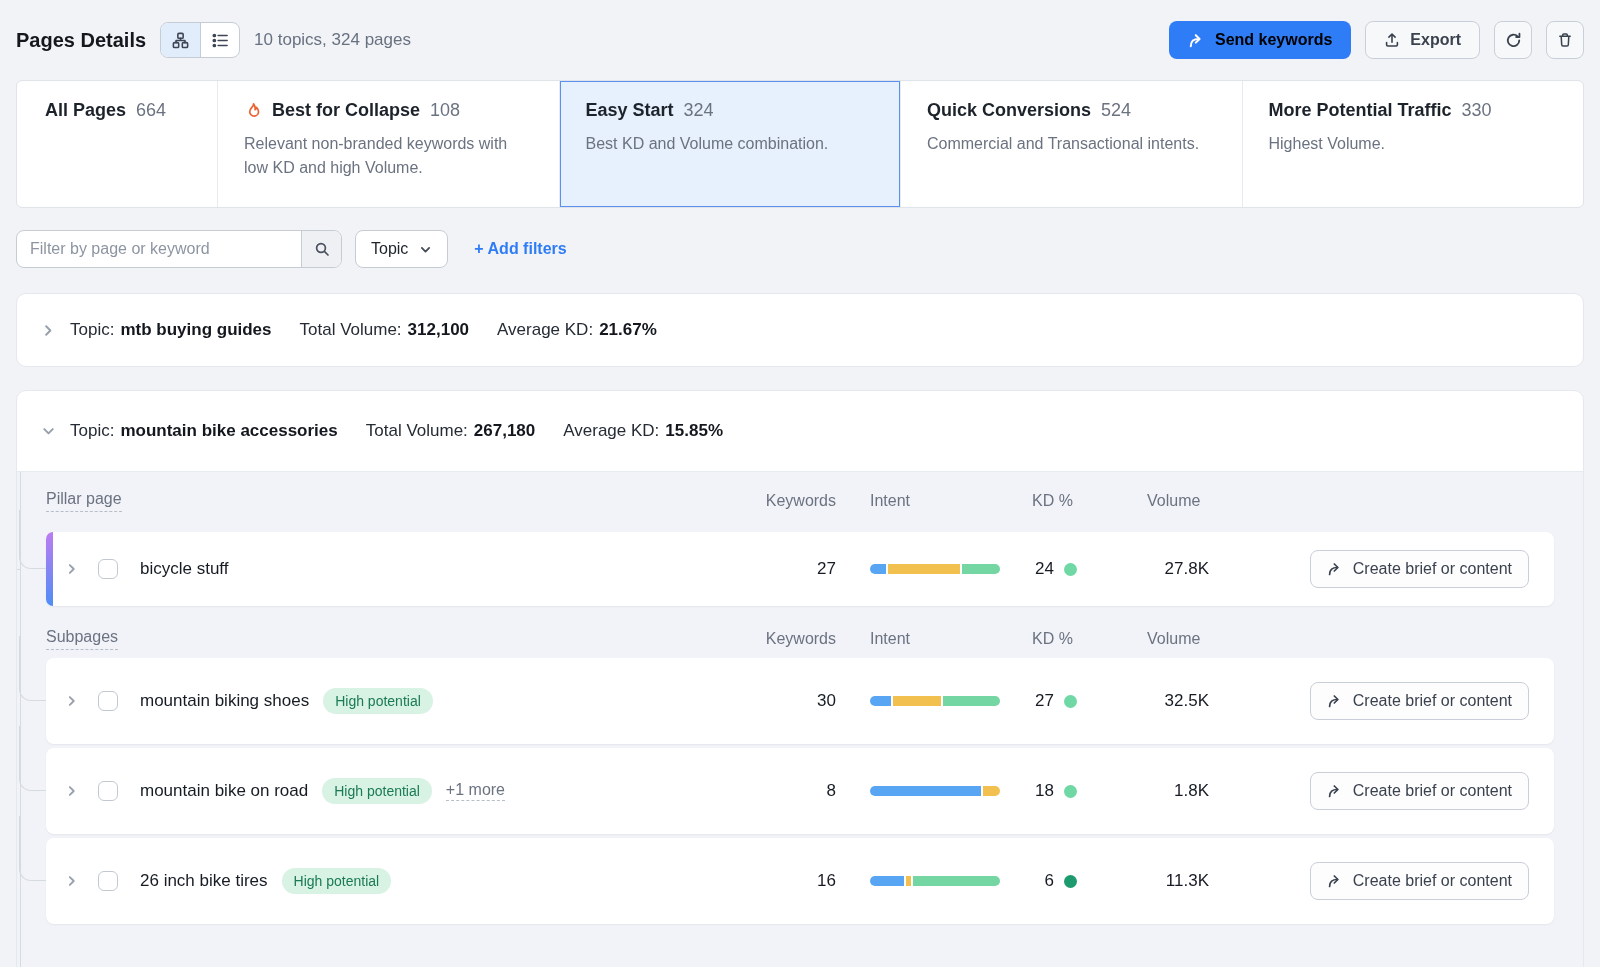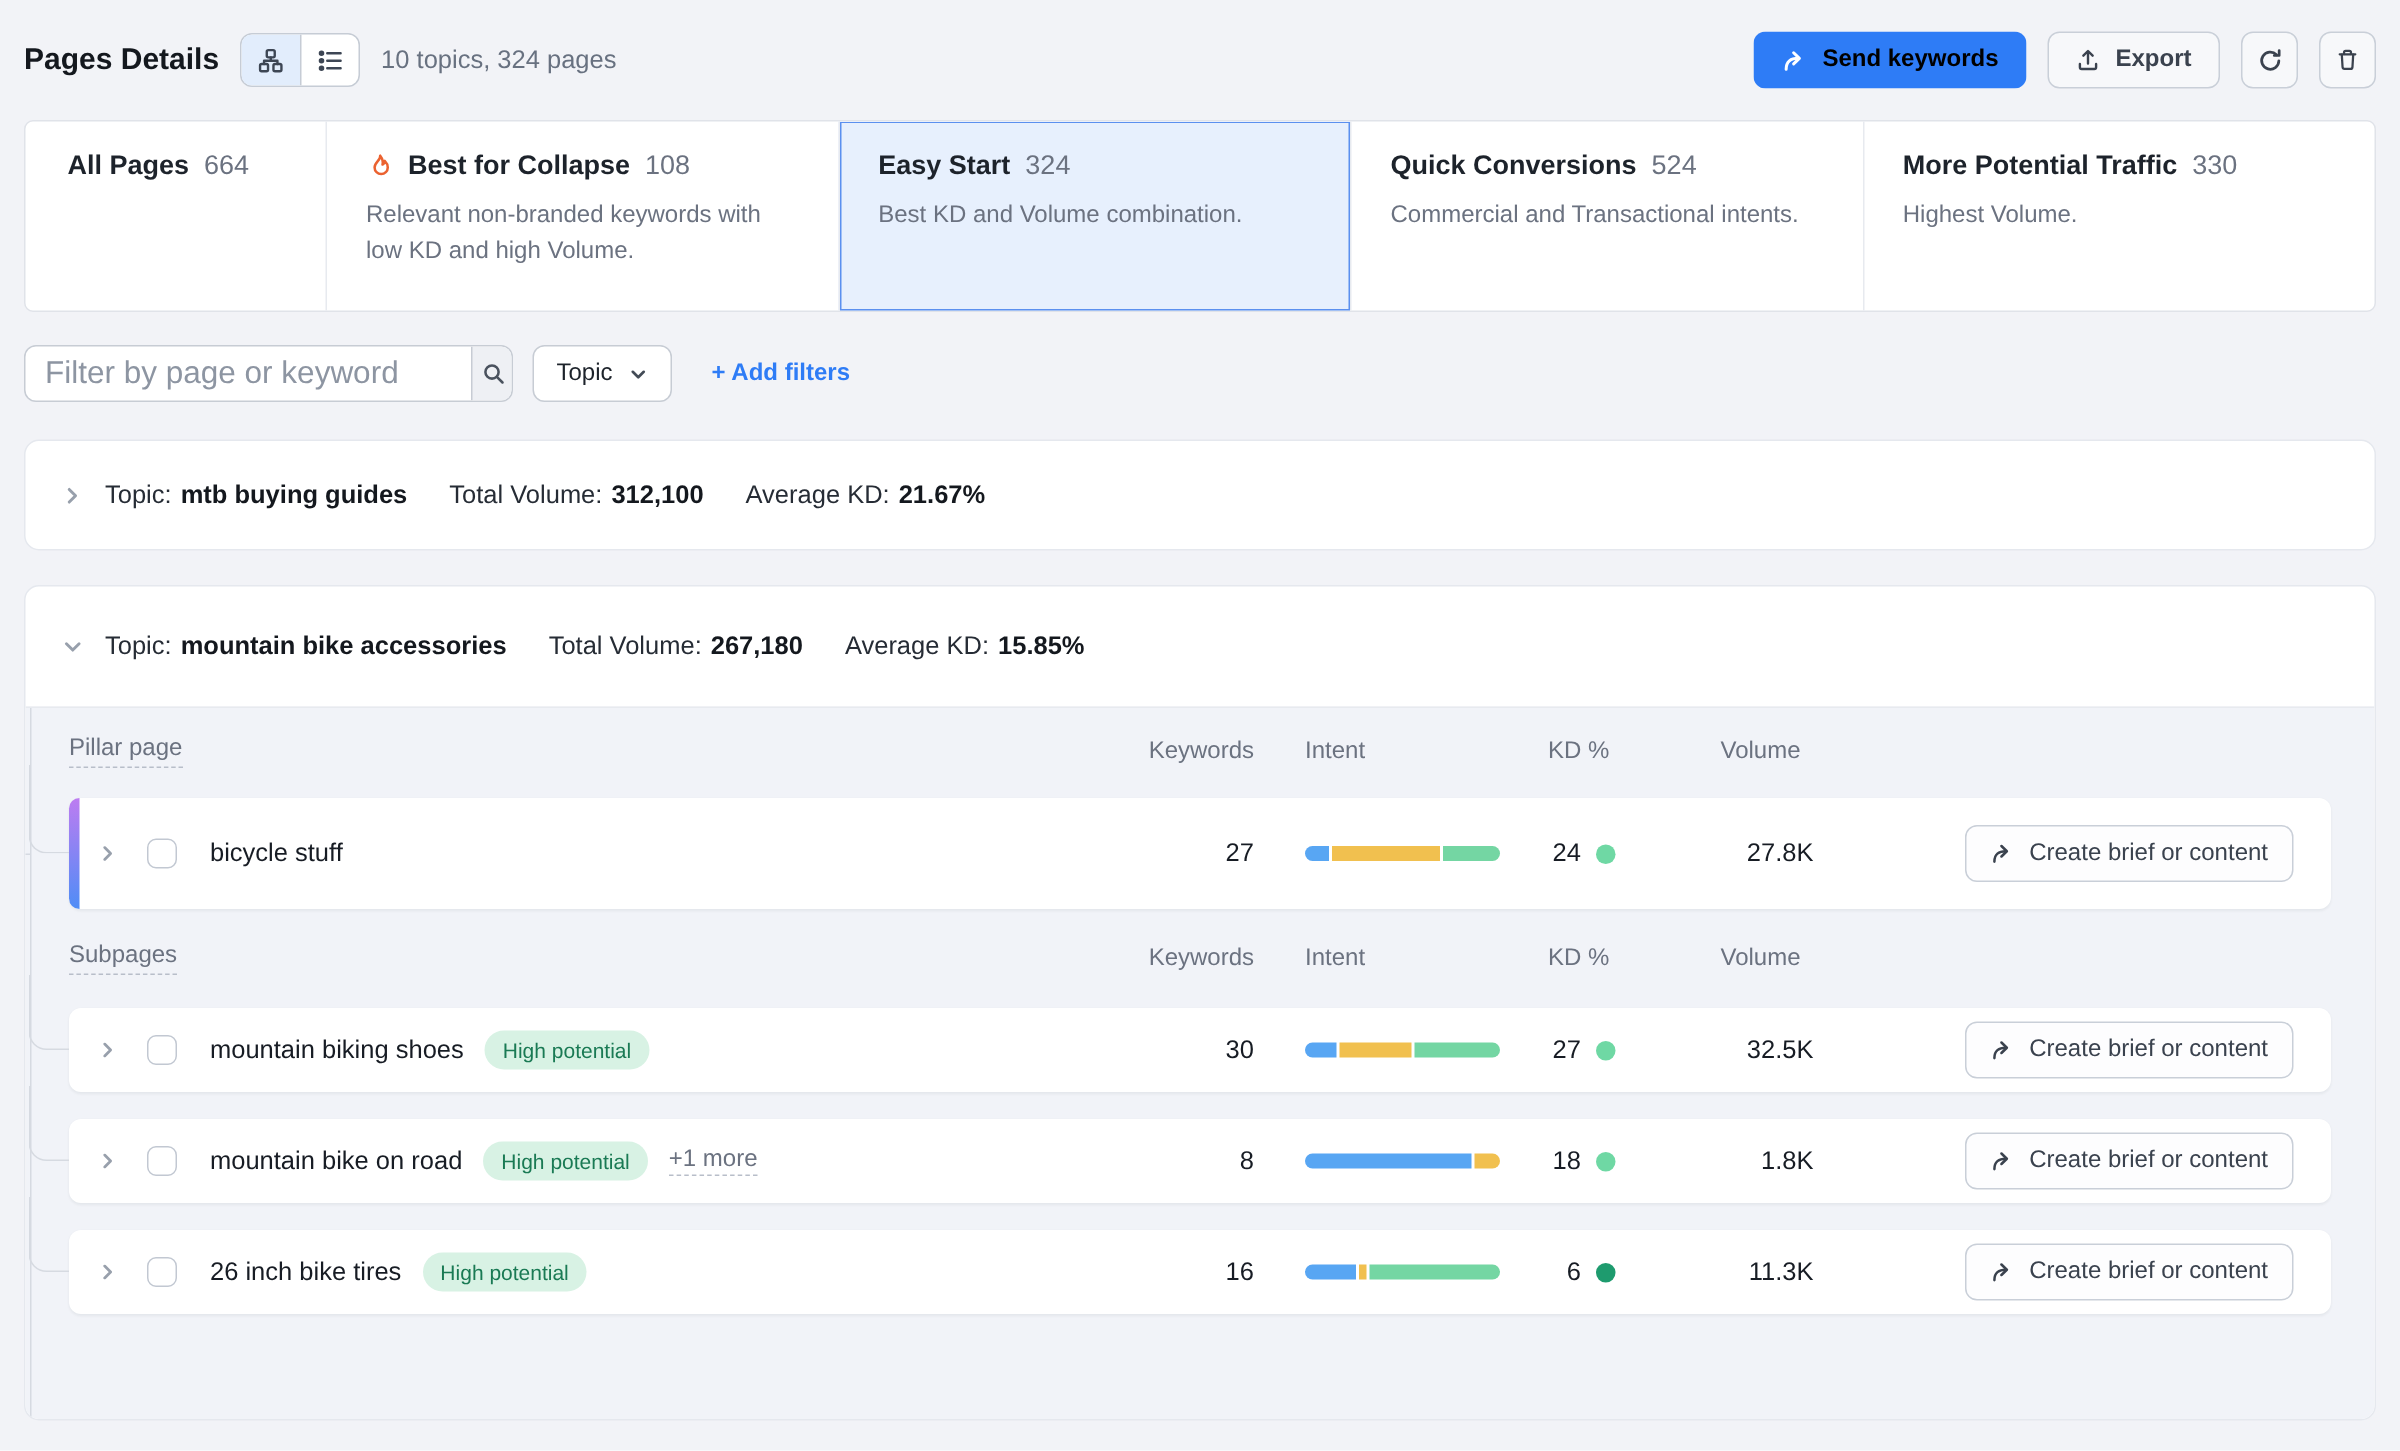--- a/index.html
+++ b/index.html
@@ -34,21 +34,21 @@
   .tab:first-child { border-left:none; flex:0 0 200px; padding-left:28px; }
   .tab.selected { background:#e7f0fd; box-shadow:inset 0 0 0 1px #5b90ef; }
   .tab-head { display:flex; align-items:center; gap:10px; font-size:18px; }
   .tab-name { font-weight:700; color:#1d232b; }
   .tab-count { color:#6b7280; }
   .tab-desc { margin-top:11px; font-size:16px; color:#6b7280; line-height:1.5; max-width:300px; }
 
   
   .filterbar { margin:22px 16px 0; display:flex; align-items:center; gap:12px; height:38px; }
   .search { display:flex; width:326px; height:38px; border:1px solid #c7ccd4; border-radius:8px; overflow:hidden; background:#fff; }
-  .search input { flex:1; border:none; outline:none; padding:0 13px; font-size:21px; color:#1b212a; font-family:inherit; background:transparent; }
+  .search input { flex:1; border:none; outline:none; padding:0 13px; font-size:16px; color:#1b212a; font-family:inherit; background:transparent; }
   .search input::placeholder { color:#8d95a2; }
   .search-btn { width:40px; border:none; border-left:1px solid #c7ccd4; background:#eef0f4; display:flex; align-items:center; justify-content:center; cursor:pointer; }
   .dropdown { height:38px; border:1px solid #c7ccd4; border-radius:8px; background:#fff; display:flex; align-items:center; gap:11px; padding:0 15px; font-size:16px; color:#1d232b; cursor:pointer; margin-left:1px; }
   .add-filters { color:var(--accent,#2e7cf6); font-size:16px; font-weight:700; margin-left:14px; cursor:pointer; }
   .right-controls { margin-left:auto; display:flex; align-items:center; gap:13px; }
   .toggle { width:42px; height:24px; border-radius:12px; background:#c3c8d1; position:relative; cursor:pointer; }
   .toggle .knob { position:absolute; left:2px; top:2px; width:20px; height:20px; border-radius:50%; background:#fff; }
   .fav-label { font-size:17px; color:#1d232b; }
   .info-i { color:#8a919d; font-family:"DejaVu Serif",serif; font-style:italic; font-size:16px; padding:0 2px; }
   .collapse-link { color:#6e7681; font-size:17px; margin-left:20px; cursor:pointer; }
@@ -70,21 +70,21 @@
 
   .grid-row { display:grid; grid-template-columns:52px 36px minmax(0,1fr) 80px 164px 96px 140px 318px; align-items:center; }
   .thead { height:30px; font-size:16px; color:#6b7280; }
   .thead.sub { margin-top:18px; }
   .section-label { grid-column:1/4; justify-self:start; border-bottom:1px dashed #b8bec9; padding-bottom:3px; }
   .h-right { text-align:right; }
   .h-intent { padding-left:34px; }
   .h-kd { padding-left:32px; }
   .h-vol { padding-left:51px; }
 
-  .row-card { position:relative; background:#fff; border-radius:8px; height:56px; margin-top:18px;
+  .row-card { position:relative; background:#fff; border-radius:8px; height:86px; margin-top:4px;
               box-shadow:0 1px 2px rgba(24,30,40,0.06); }
   .row-card.pillar { height:74px; margin-top:16px; }
   .row-card::before { content:""; position:absolute; left:-27px; top:-22px; bottom:50%; width:26px;
               border-left:1px solid #d6dae1; border-bottom:1px solid #d6dae1; border-bottom-left-radius:12px; }
   .row-card.pillar::after { content:""; position:absolute; left:-45px; top:50%; width:19px; height:1px; background:#d6dae1; }
   .pillar-bar { position:absolute; left:0; top:0; bottom:0; width:7px; border-radius:8px 0 0 8px;
               background:linear-gradient(180deg,#bd7cf1,#4f8df6); }
   .expander { justify-self:center; cursor:pointer; display:flex; padding:4px; }
   .checkbox { width:20px; height:20px; border:1px solid #c2c8d2; border-radius:6px; background:#fff; cursor:pointer; }
   .name-cell { display:flex; align-items:center; gap:14px; font-size:17px; color:#171c24; padding-left:6px; min-width:0; }

